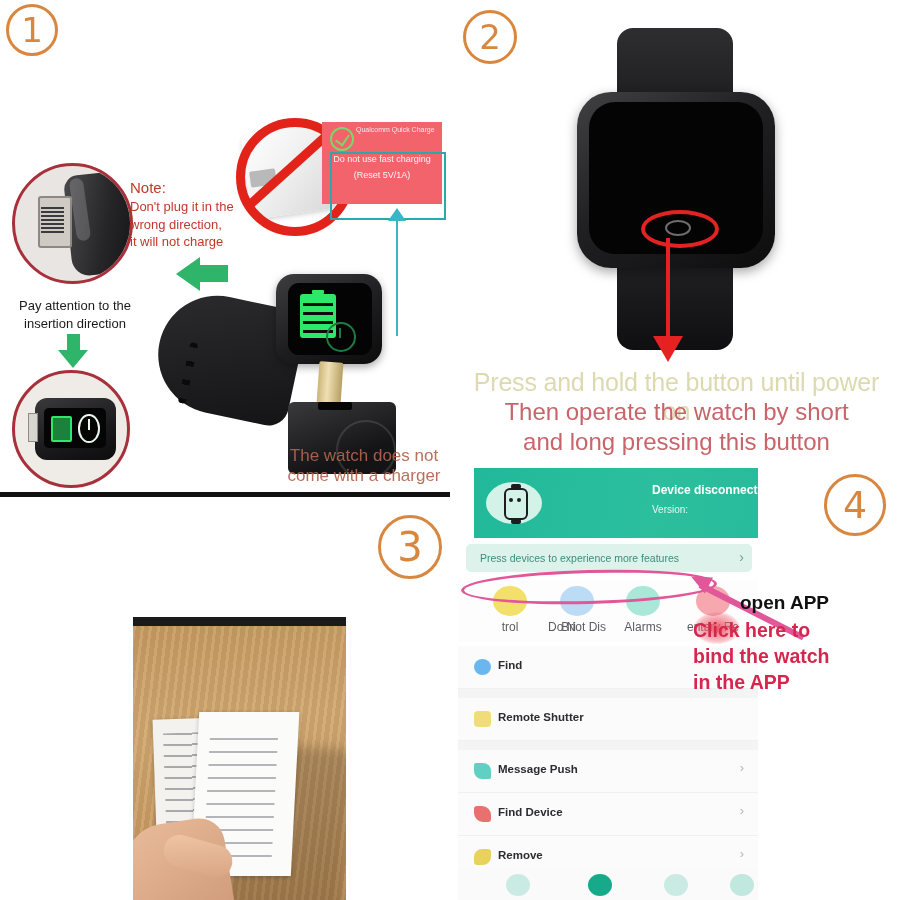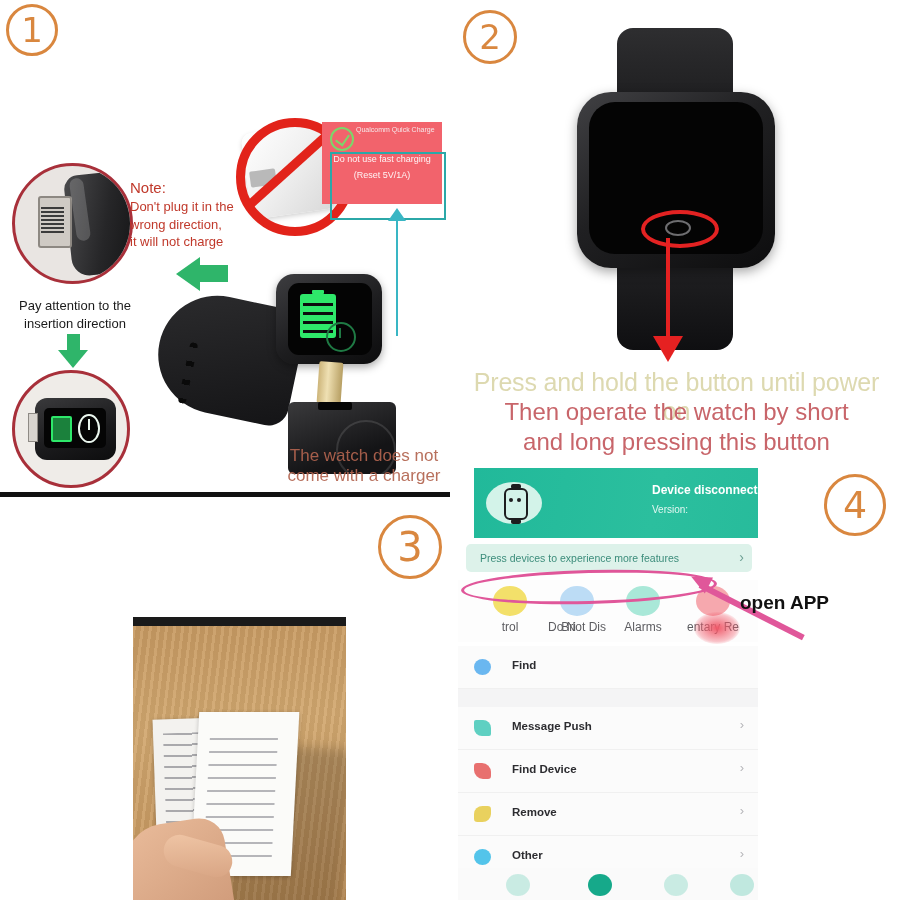--- a/index.html
+++ b/index.html
@@ -200,21 +200,21 @@
   .bind-ellipse{position:absolute;left:461px;top:570px;width:250px;height:28px;
      border:3px solid #e0579a;border-radius:50%;transform:rotate(-1.5deg);}
 
   .ph-icons{position:absolute;left:0;top:112px;width:300px;height:62px;background:#fdfdfd;}
   .ph-ico{position:absolute;top:6px;width:34px;height:30px;border-radius:50%;}
   .ph-icolbl{position:absolute;top:40px;width:58px;text-align:center;font-size:12px;color:#5c5c60;white-space:nowrap;overflow:hidden;}
 
   .ph-list{position:absolute;left:0;top:178px;width:300px;}
   .ph-row{position:relative;height:42px;background:#fbfbfb;border-bottom:1px solid #f0f0f0;}
   .ph-row .ri{position:absolute;left:16px;top:13px;width:17px;height:16px;border-radius:50%;}
-  .ph-row .rl{position:absolute;left:54px;top:13px;font-size:11.5px;font-weight:bold;color:#2c2c30;}
+  .ph-row .rl{position:absolute;left:40px;top:13px;font-size:11.5px;font-weight:bold;color:#2c2c30;}
   .ph-row .rc{position:absolute;right:14px;top:10px;font-size:13px;color:#b6b6ba;}
   .ph-gap{height:9px;background:#f4f4f5;}
 
   .ph-tabbar{position:absolute;left:0;top:400px;width:300px;height:32px;background:#fafafa;}
   .ph-tab{position:absolute;top:6px;width:24px;height:22px;border-radius:50%;background:#8fd9c8;}
   .ph-tab.on{background:#16a98a;}
 
   
   #p4-open{position:absolute;left:740px;top:592px;font-size:19px;font-weight:bold;color:#111;}
   #p4-click{position:absolute;left:693px;top:618px;width:207px;font-size:19.5px;font-weight:bold;
@@ -374,20 +374,25 @@
         <div class="ph-icolbl" style="left:226px;">entary Re</div>
       </div>
 
       <div class="ph-list">
         <div class="ph-row">
           <div class="ri" style="background:#6ab7f0;"></div>
           <div class="rl">Find</div>
           <div class="rc"></div>
         </div>
         <div class="ph-gap"></div>
+        <div class="ph-row">
+          <div class="ri" style="background:#f0dd7a;border-radius:4px;"></div>
+          <div class="rl">Remote Shutter</div>
+          <div class="rc"></div>
+        </div>
         <div class="ph-gap"></div>
         <div class="ph-row">
           <div class="ri" style="background:#5fd0c2;border-radius:2px 8px 2px 8px;"></div>
           <div class="rl">Message Push</div>
           <div class="rc">›</div>
         </div>
         <div class="ph-row">
           <div class="ri" style="background:#e8706f;border-radius:3px 9px 3px 9px;"></div>
           <div class="rl">Find Device</div>
           <div class="rc">›</div>
@@ -411,16 +416,19 @@
         <div class="ph-tab" style="left:272px;opacity:.55;"></div>
       </div>
     </div>
   </div>
 
   <div class="bind-ellipse"></div>
   <div id="p4-pinkline"></div>
   <div id="p4-pinkhead"></div>
   <div id="p4-redblob"></div>
   <div id="p4-open">open APP</div>
+  <div id="p4-click" style="white-space:pre-line">Click here to
+bind the watch
+in the APP</div>
 
   <div class="vdiv" style="left:450px;top:0;width:3px;height:900px;"></div>
   <div class="vdiv" style="left:450px;top:458px;width:450px;height:6px;"></div>
 </div>
 
 </body></html>

